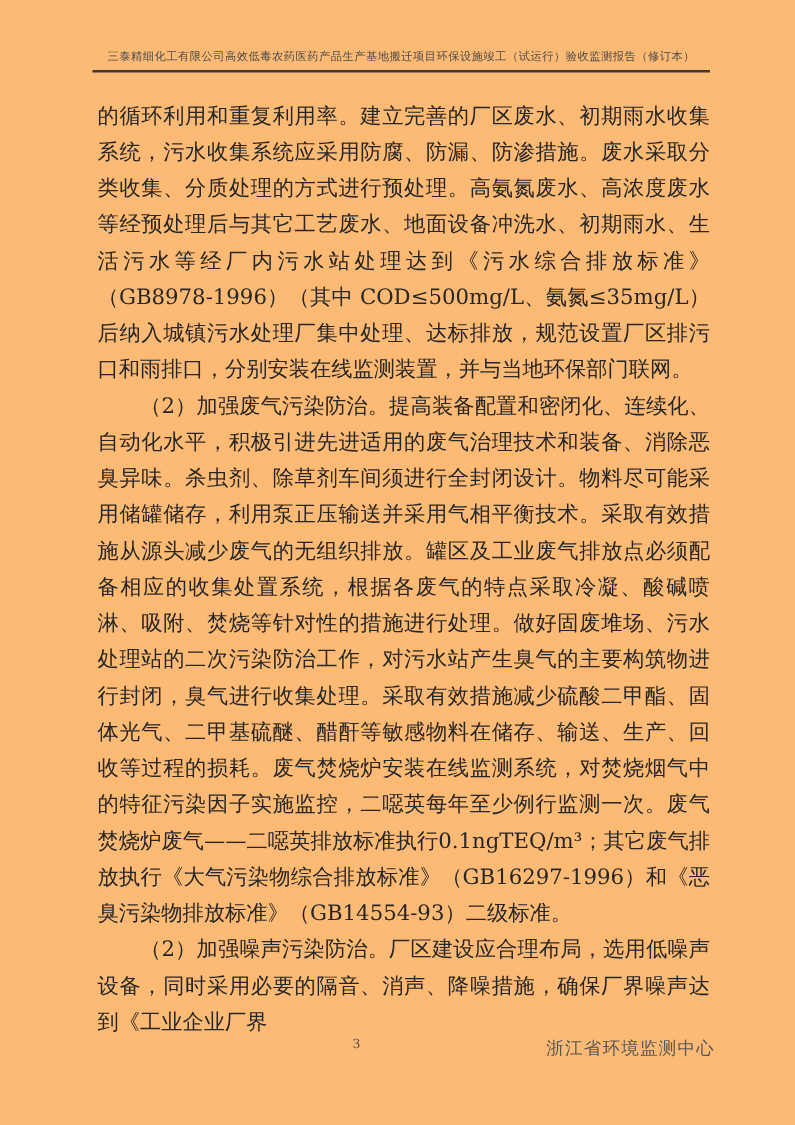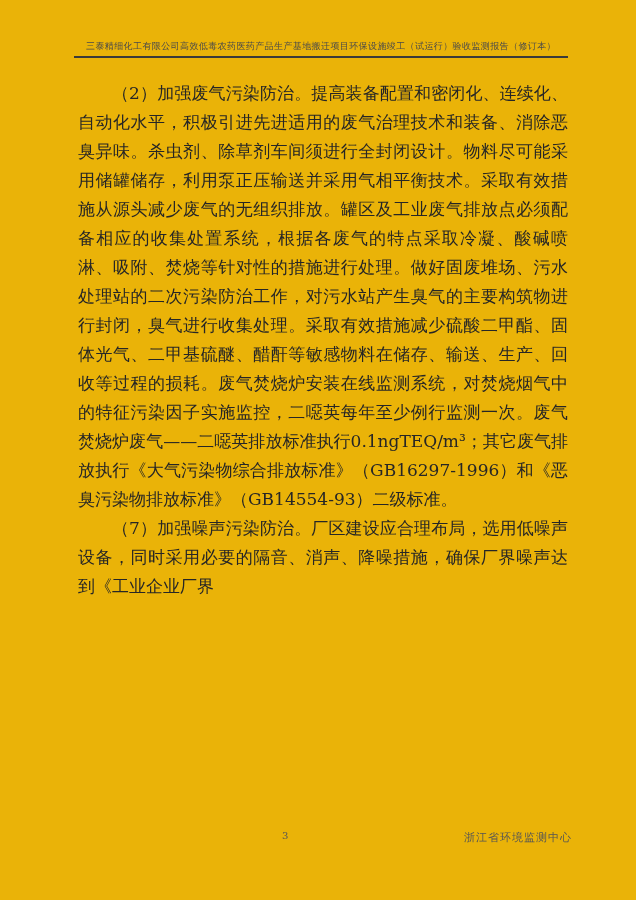--- a/index.html
+++ b/index.html
@@ -4,21 +4,21 @@
 <style>
   html, body {
     margin: 0;
     padding: 0;
     background: #ffffff;
   }
   .page {
     position: relative;
     width: 636px;
     height: 900px;
-    background: #eab308;
+    background: #fdba74;
     font-family: "DejaVu Serif", "Liberation Serif", serif;
     color: #2f2f2f;
     overflow: hidden;
     box-sizing: border-box;
   }
   .header {
     position: absolute;
     top: 40px;
     left: 74px;
     right: 68px;
@@ -48,34 +48,35 @@
     position: absolute;
     top: 830px;
     left: 282px;
     font-size: 10px;
     color: #555;
   }
   .footer-org {
     position: absolute;
     top: 830px;
     right: 64px;
-    font-size: 11px;
+    font-size: 14px;
     color: #555;
     letter-spacing: 1px;
   }
 </style>
 </head>
 <body>
 
 <div class="page">
 
   <div class="header">三泰精细化工有限公司高效低毒农药医药产品生产基地搬迁项目环保设施竣工（试运行）验收监测报告（修订本）</div>
 
   <div class="doc-body">
+      <p class="para">的循环利用和重复利用率。建立完善的厂区废水、初期雨水收集系统，污水收集系统应采用防腐、防漏、防渗措施。废水采取分类收集、分质处理的方式进行预处理。高氨氮废水、高浓度废水等经预处理后与其它工艺废水、地面设备冲洗水、初期雨水、生活污水等经厂内污水站处理达到《污水综合排放标准》（GB8978-1996）（其中 COD≤500mg/L、氨氮≤35mg/L）后纳入城镇污水处理厂集中处理、达标排放，规范设置厂区排污口和雨排口，分别安装在线监测装置，并与当地环保部门联网。</p>
       <p class="para indent">（2）加强废气污染防治。提高装备配置和密闭化、连续化、自动化水平，积极引进先进适用的废气治理技术和装备、消除恶臭异味。杀虫剂、除草剂车间须进行全封闭设计。物料尽可能采用储罐储存，利用泵正压输送并采用气相平衡技术。采取有效措施从源头减少废气的无组织排放。罐区及工业废气排放点必须配备相应的收集处置系统，根据各废气的特点采取冷凝、酸碱喷淋、吸附、焚烧等针对性的措施进行处理。做好固废堆场、污水处理站的二次污染防治工作，对污水站产生臭气的主要构筑物进行封闭，臭气进行收集处理。采取有效措施减少硫酸二甲酯、固体光气、二甲基硫醚、醋酐等敏感物料在储存、输送、生产、回收等过程的损耗。废气焚烧炉安装在线监测系统，对焚烧烟气中的特征污染因子实施监控，二噁英每年至少例行监测一次。废气焚烧炉废气——二噁英排放标准执行0.1ngTEQ/m³；其它废气排放执行《大气污染物综合排放标准》（GB16297-1996）和《恶臭污染物排放标准》（GB14554-93）二级标准。</p>
-      <p class="para indent">（7）加强噪声污染防治。厂区建设应合理布局，选用低噪声设备，同时采用必要的隔音、消声、降噪措施，确保厂界噪声达到《工业企业厂界</p>
+      <p class="para indent">（2）加强噪声污染防治。厂区建设应合理布局，选用低噪声设备，同时采用必要的隔音、消声、降噪措施，确保厂界噪声达到《工业企业厂界</p>
     </div>
 
   <div class="footer-page">3</div>
 
   <div class="footer-org">浙江省环境监测中心</div>
 
 </div>
 
 </body></html>

